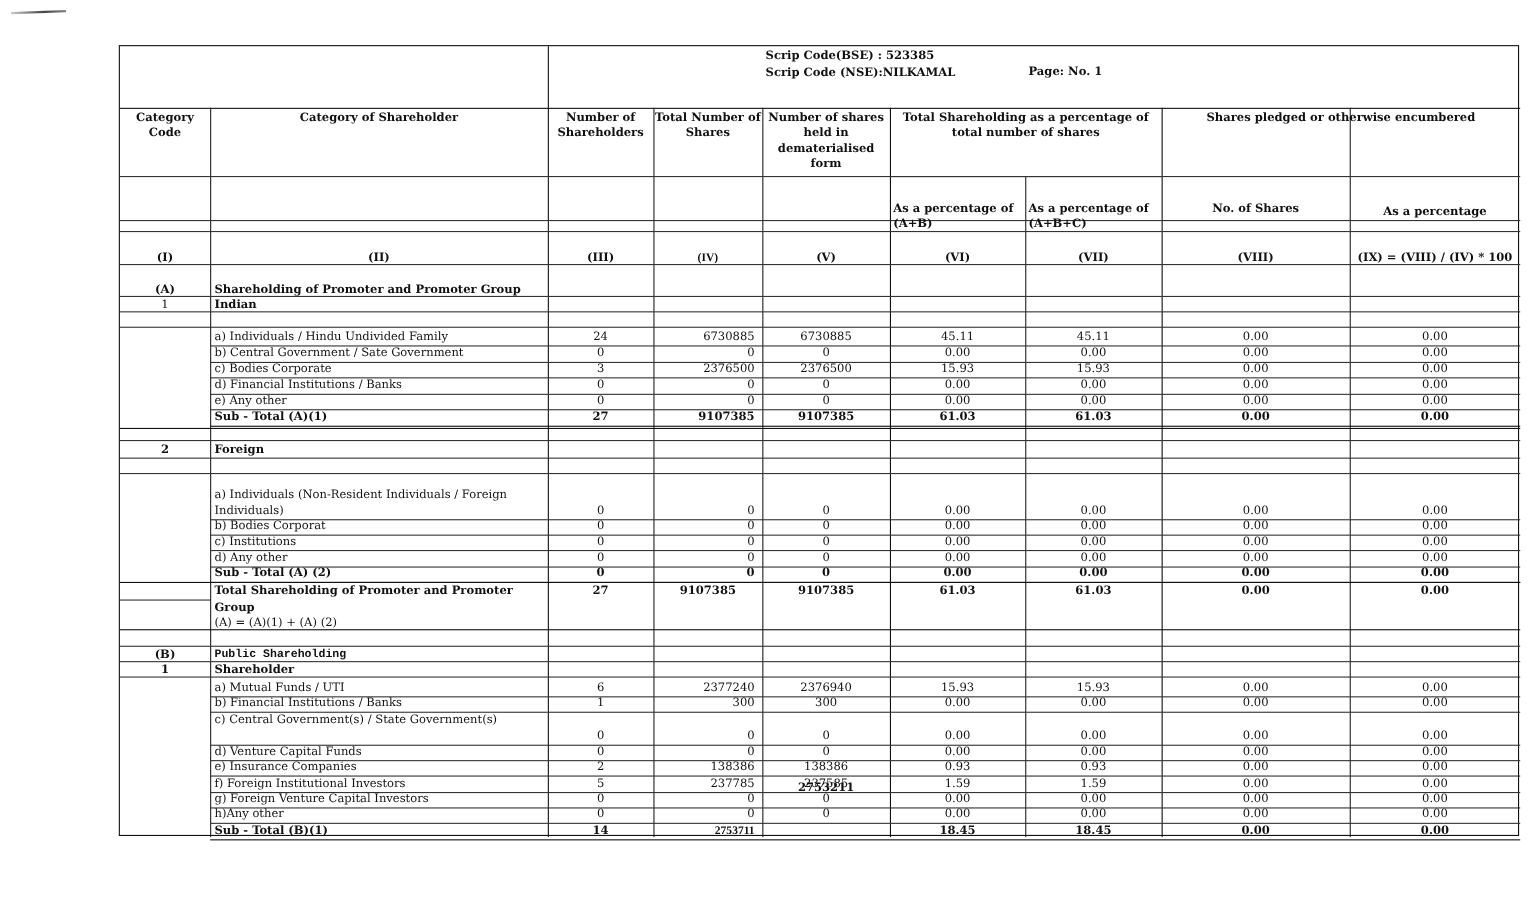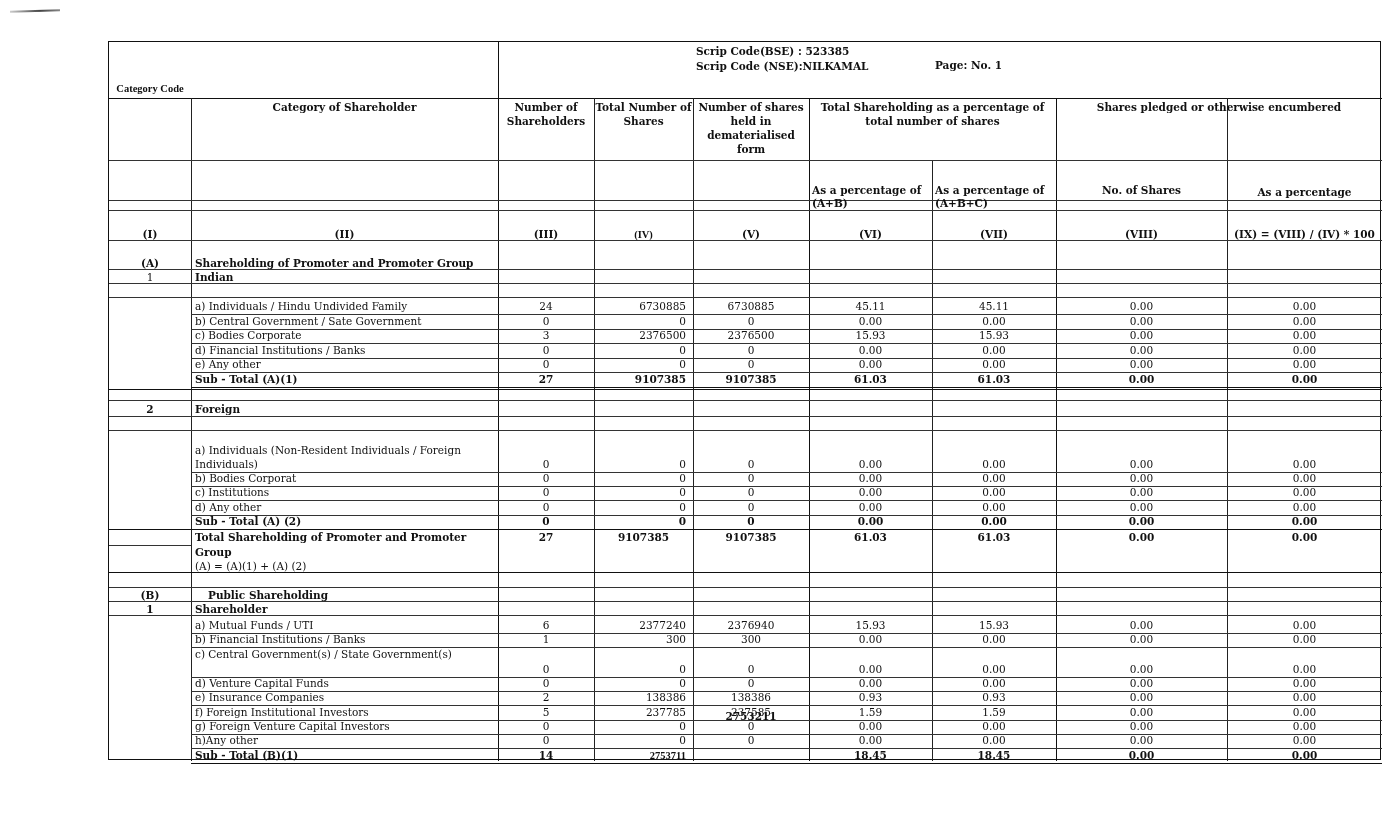--- a/index.html
+++ b/index.html
@@ -77,21 +77,21 @@
         <div class="hline" style="top: 706.4px; left: 82px; width: 1191px;"></div>
         <div class="hline thick" style="top: 720.8px; left: 82px; width: 1191px;"></div>
       </div>
 
     <div class="title-block" style="left:587px;top:2px;">
       <div>Scrip Code(BSE) : 523385</div>
       <div>Scrip Code (NSE):NILKAMAL</div>
     </div>
     <div class="title-block" style="left:826px;top:16px;">Page: No. 1</div>
 
-    <div class="cell hdr" style="left:0;top:40px;width:82px;font-family:Liberation Serif, serif;">Category Code</div>
+    <div class="cell hdr" style="left:0;top:58px;width:82px;">Category Code</div>
     <div class="cell hdr" style="left:82px;top:58px;width:307px;">Category of Shareholder</div>
     <div class="cell hdr" style="left:389px;top:58px;width:96px;">Number of Shareholders</div>
     <div class="cell hdr" style="left:485px;top:58px;width:99px;">Total Number of Shares</div>
     <div class="cell hdr" style="left:700px;top:58px;width:247px;">Total Shareholding as a percentage of total number of shares</div>
     <div class="cell hdr" style="left:584px;top:58px;width:116px;">Number of shares held in dematerialised form</div>
     <div class="cell hdr" style="left:947px;top:58px;width:326px;">Shares pledged or otherwise encumbered</div>
 
     <div class="cell b" style="left:703px;top:142px;">
         <span style="white-space:normal;display:block;width:118px;">As a percentage of (A+B)</span>
       </div>
@@ -119,21 +119,21 @@
     <div class="cell b" style="left:86px;top:229px;">Indian</div>
 
     <div class="cell b c" style="left:0;top:361px;width:82px;">2</div>
     <div class="cell b" style="left:86px;top:361px;">Foreign</div>
 
     <div class="cell b" style="left:86px;top:489px;">Total Shareholding of Promoter and Promoter</div>
     <div class="cell b" style="left:86px;top:504px;">Group</div>
     <div class="cell" style="left:86px;top:518px;">(A) = (A)(1) + (A) (2)</div>
 
     <div class="cell b c" style="left:0;top:547px;width:82px;">(B)</div>
-    <div class="cell b" style="left:99px;top:547px;">Public Shareholding</div>
+    <div class="cell b" style="left:86px;top:547px;font-family:Liberation Mono, monospace;">Public Shareholding</div>
     <div class="cell b c" style="left:0;top:561px;width:82px;">1</div>
     <div class="cell b" style="left:86px;top:561px;">Shareholder</div>
 
     <div id="data-rows">
         <div>
           <div class="cell" style="left: 86px; top: 258px;">a) Individuals / Hindu Undivided Family</div>
           <div class="cell c" style="left: 389px; top: 258px; width: 96px;">24</div>
           <div class="cell r" style="left: 485px; top: 258px; width: 92px;">6730885</div>
           <div class="cell c" style="left: 584px; top: 258px; width: 116px;">6730885</div>
           <div class="cell c" style="left: 700px; top: 258px; width: 123px;">45.11</div>

